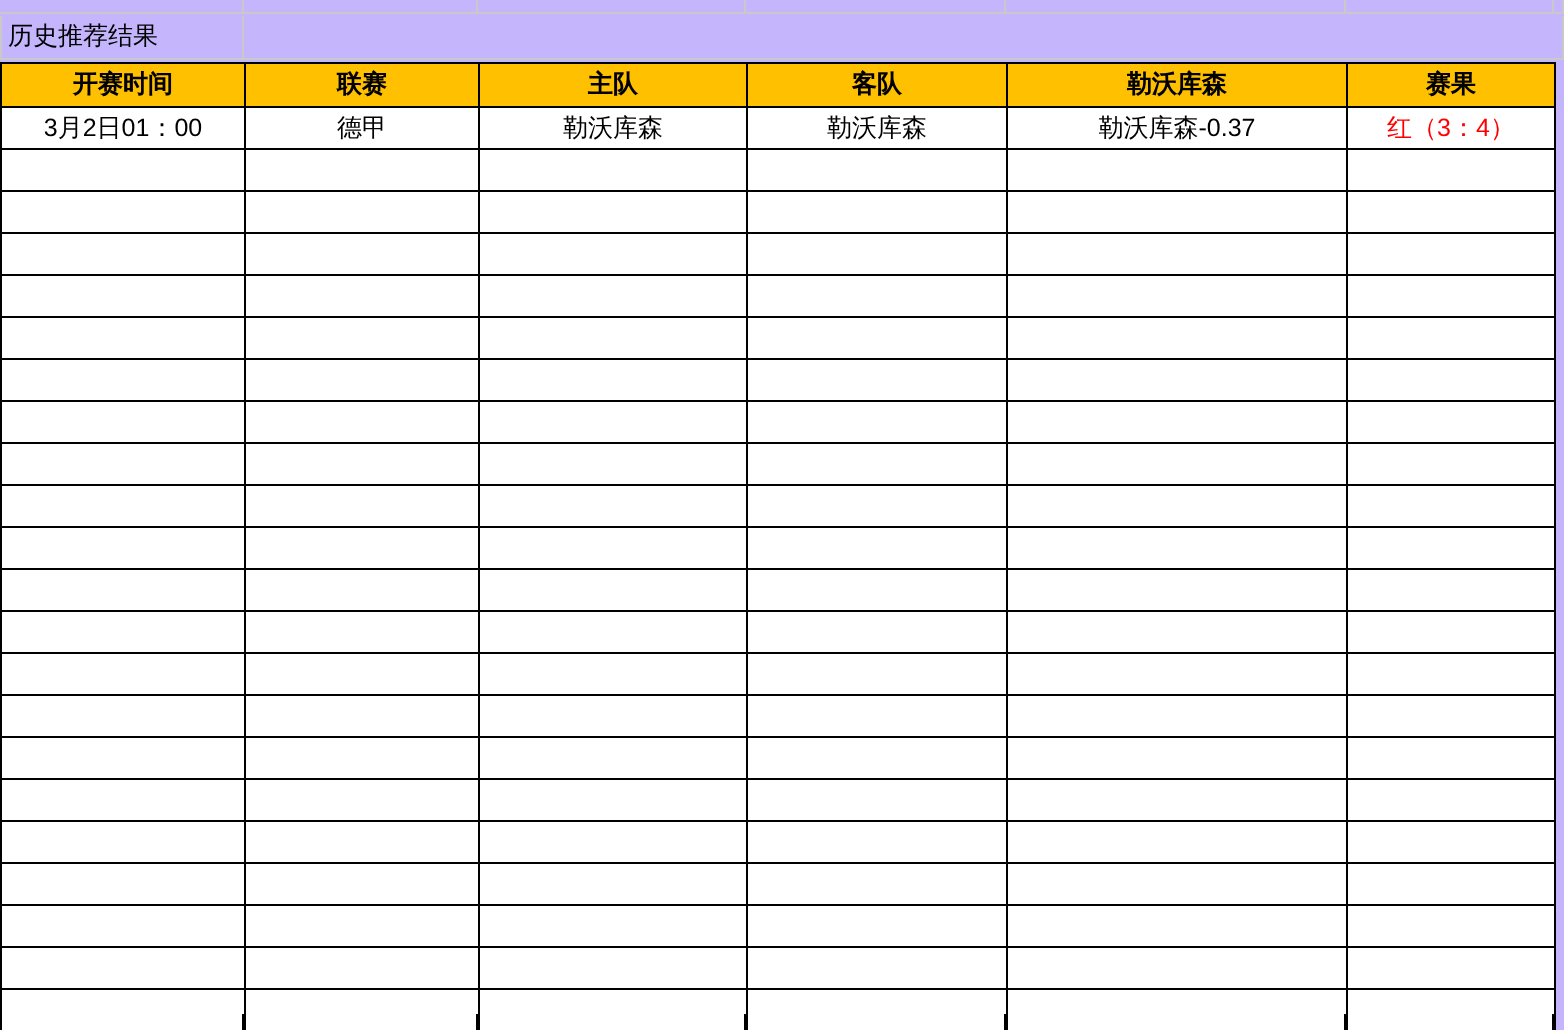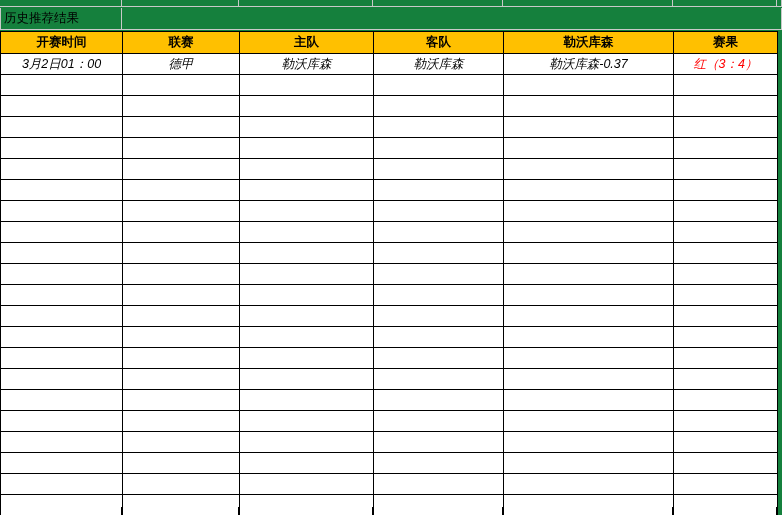--- a/index.html
+++ b/index.html
@@ -12,21 +12,21 @@
     height: 515px;
     overflow: hidden;
     font-family: "Liberation Sans", sans-serif;
     font-size: 12px;
     color: #000000;
   }
   .sheet {
     position: relative;
     width: 782px;
     height: 515px;
-    background: #15803d;
+    background: #c4b5fd;
   }
 
   
   .top-strip {
     position: absolute;
     left: 0;
     top: 0;
     width: 782px;
     height: 8px;
     display: flex;
@@ -96,21 +96,20 @@
     overflow: hidden;
   }
   table.grid thead th {
     background: #FFC000;
     font-weight: bold;
     height: 21px;
     text-align: center;
   }
   table.grid tbody tr.data td {
     background: #ffffff;
-    font-style: italic;
   }
   table.grid tbody tr.empty td {
     height: 20px;
   }
   .result-red {
     color: #FF0000;
   }
 
   
   .bottom-strip {

